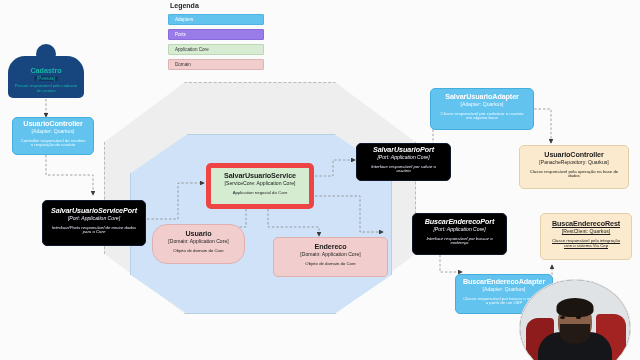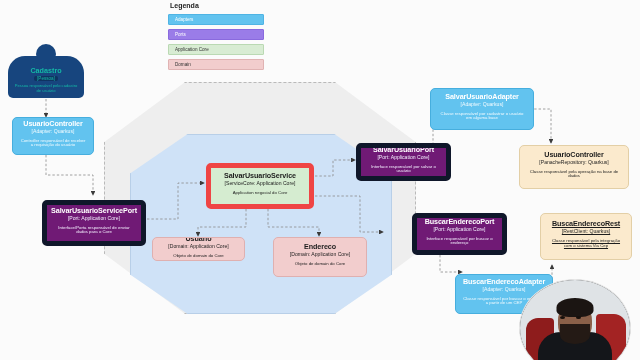--- a/index.html
+++ b/index.html
@@ -70,23 +70,24 @@
 
   
   .adapter {
     background: #62c3ef;
     border: 1px solid #46aede;
     color: #ffffff;
   }
   .adapter .n-stereo, .adapter .n-desc { color: #f2fbff; }
 
   .port {
-    background: #701a75;
-    border: 5px solid #0f172a;
+    background: #000000;
+    border: 1px solid #0f172a;
     color: #ffffff;
+    font-style: italic;
   }
   .port .n-stereo, .port .n-desc { color: #f4f0ff; }
 
   .appcore {
     background: #d5ecd0;
     border: 5px solid #ef4444;
     color: #1d1d1d;
   }
   .domain {
     background: #f2cdcd;
@@ -315,27 +316,27 @@
     <span class="n-stereo">[Port: Application Core]</span>
     <span class="n-desc">Interface/Porta responsável de enviar dados para o Core</span>
   </div>
 
   <div class="node appcore" style="left:206px; top:163px; width:108px; height:46px;">
     <span class="n-title">SalvarUsuarioService</span>
     <span class="n-stereo">[ServiceCore: Application Core]</span>
     <span class="n-desc">Application negocial do Core</span>
   </div>
 
-  <div class="node domain" style="left:152px; top:237px; width:93px; height:24px;">
+  <div class="node domain" style="left:152px; top:224px; width:93px; height:40px;border-radius:15px;">
     <span class="n-title">Usuario</span>
     <span class="n-stereo">[Domain: Application Core]</span>
     <span class="n-desc">Objeto de domain do Core</span>
   </div>
 
-  <div class="node domain" style="left:273px; top:237px; width:94px; height:40px;">
+  <div class="node domain" style="left:273px; top:237px; width:115px; height:40px;">
     <span class="n-title">Endereco</span>
     <span class="n-stereo">[Domain: Application Core]</span>
     <span class="n-desc">Objeto de domain do Core</span>
   </div>
 
   <div class="node port" style="left:356px; top:143px; width:95px; height:38px;">
     <span class="n-title">SalvarUsuarioPort</span>
     <span class="n-stereo">[Port: Application Core]</span>
     <span class="n-desc">Interface responsável por salvar o usuário</span>
   </div>

